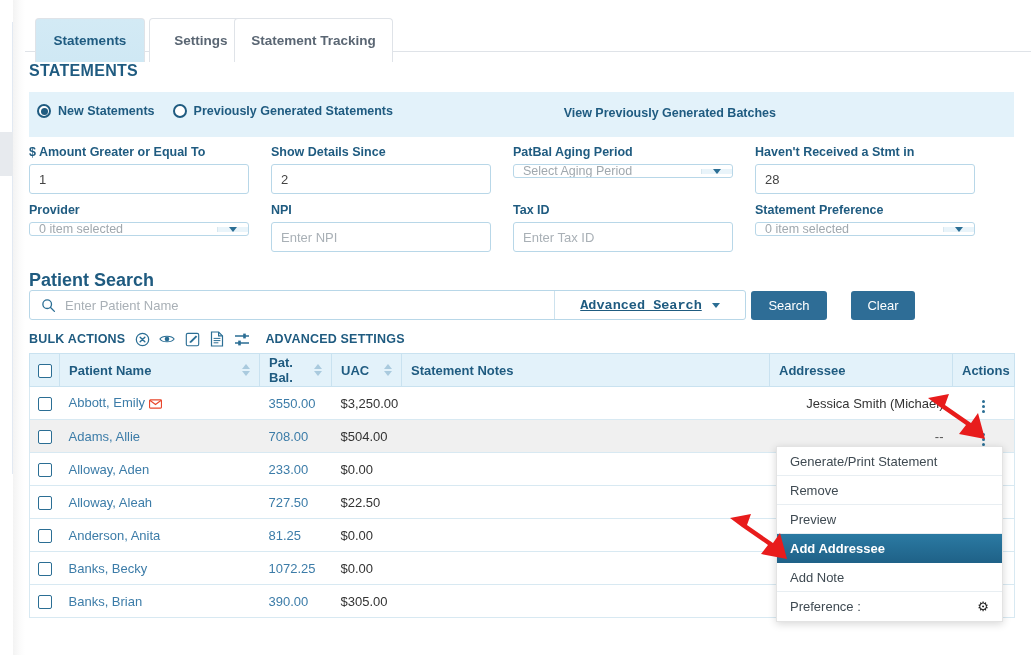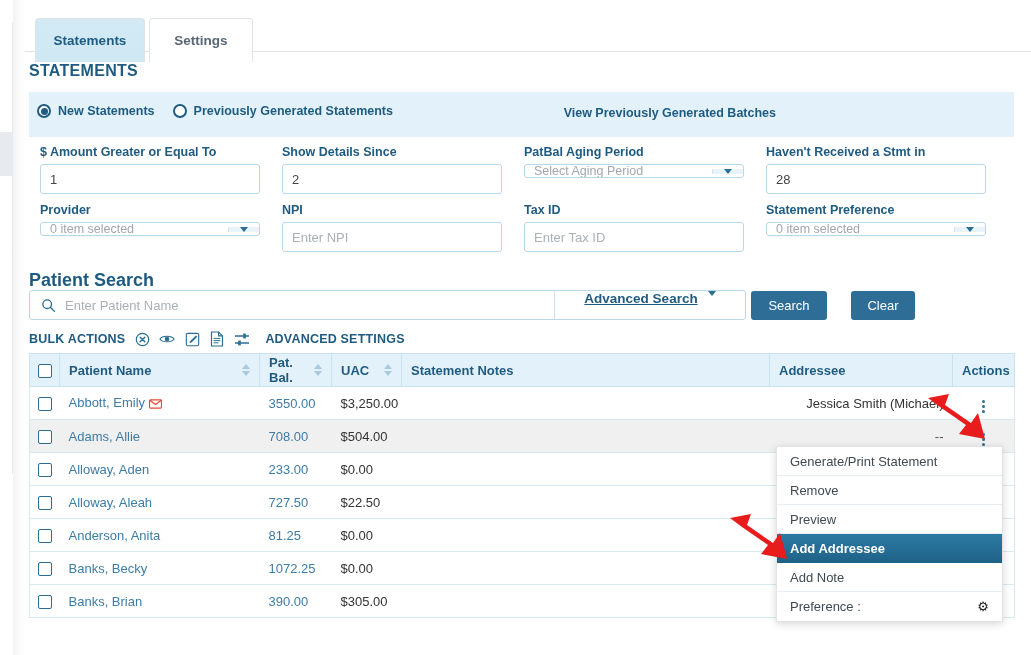--- a/index.html
+++ b/index.html
@@ -101,21 +101,21 @@
     width:31px; border-left:1px solid #d8e7ef;
     background:#e9f4fa;
     display:flex; align-items:center; justify-content:center;
   }
   .caret {
     width:0;height:0; border-left:4.5px solid transparent; border-right:4.5px solid transparent;
     border-top:5px solid #2b6e94;
   }
 
   
-  .filters { position:absolute; left:29px; top:145px; width:985px;margin-left:11px; }
+  .filters { position:absolute; left:29px; top:145px; width:985px; }
   .frow { display:flex; gap:22px; margin-bottom:9px; }
   .fcell { width:220px; }
   .flabel {
     font-size:12.5px; font-weight:bold; color:#1f5b80; margin-bottom:5px; white-space:nowrap;
   }
   .finput {
     width:100%; height:30px; border:1px solid #b8d7e8; border-radius:3px;
     background:#fff; padding:0 9px; font-size:13px; color:#444;
     font-family:"Liberation Sans", sans-serif;
   }
@@ -140,21 +140,21 @@
     display:flex; align-items:stretch;
   }
   .psearch-field { flex:1; display:flex; align-items:center; gap:7px; padding-left:11px; }
   .psearch-field input {
     border:none; outline:none; flex:1; font-size:13px; color:#444;
     font-family:"Liberation Sans", sans-serif; background:transparent;
   }
   .psearch-field input::placeholder { color:#a9b0b6; }
   .adv-search {
     width:191px; border-left:1px solid #cde2ee;
-    display:flex; justify-content:center; gap:10px; cursor:pointer;
+    display:flex; align-items:center; justify-content:center; gap:10px; cursor:pointer;font-family:Liberation Mono, monospace;
   }
   .adv-search .txt {
     font-size:13.5px; font-weight:bold; color:#1f5b80; text-decoration:underline;
   }
   .btn {
     position:absolute; top:291px; height:29px;
     background:#2e6d96; border:none; border-radius:3px;
     color:#fff; font-size:13px; font-family:"Liberation Sans", sans-serif;
     cursor:pointer;
   }
@@ -262,20 +262,23 @@
   </div>
   <div class="left-rail-gradient"></div>
 
   <div class="tabbar">
     <div class="tabbar-underline"></div>
     <div class="tab active" style="left:10px;width:110px;">
       <span>Statements</span>
     </div>
     <div class="tab" style="left:124px;width:104px;">
       <span>Settings</span>
+    </div>
+    <div class="tab" style="left:209px;width:159px;">
+      <span>Statement Tracking</span>
     </div>
   </div>
 
   <div class="page-title">STATEMENTS</div>
 
   <div class="blue-panel">
     <div class="radio-group">
       <div class="radio-item">
         <span class="radio-dot checked"></span>
         <span class="radio-label">New Statements</span>

